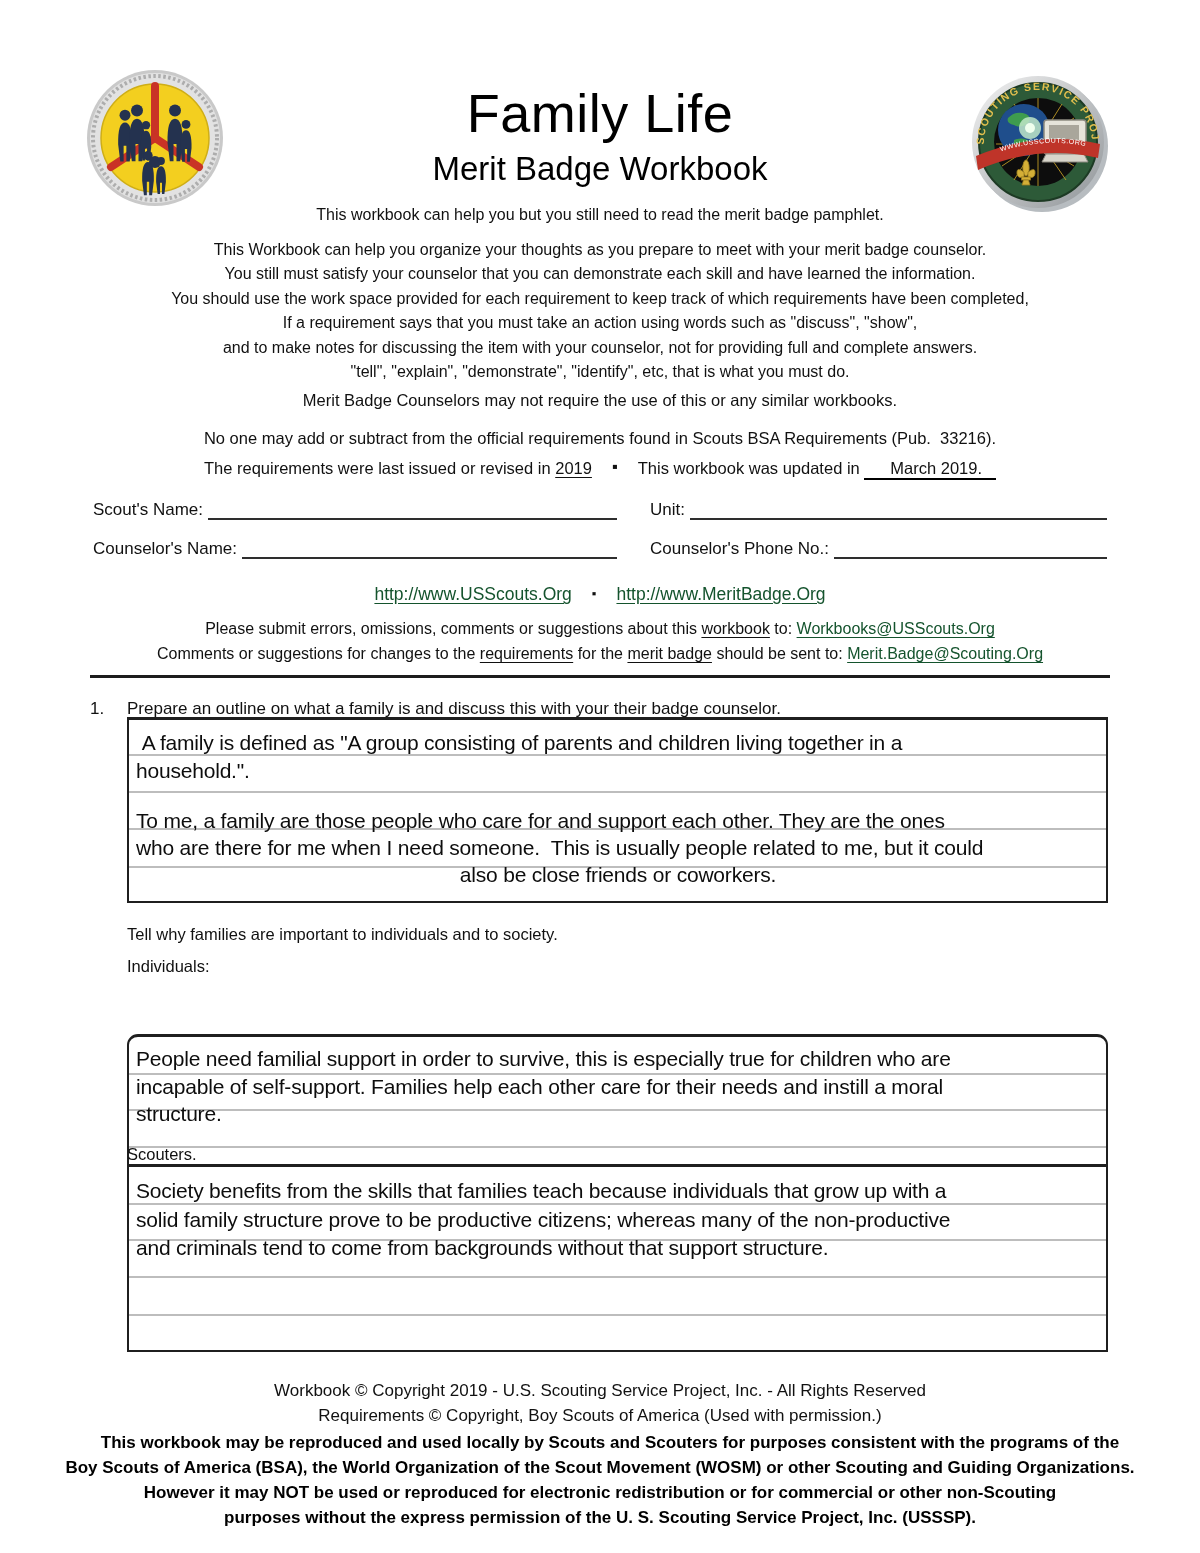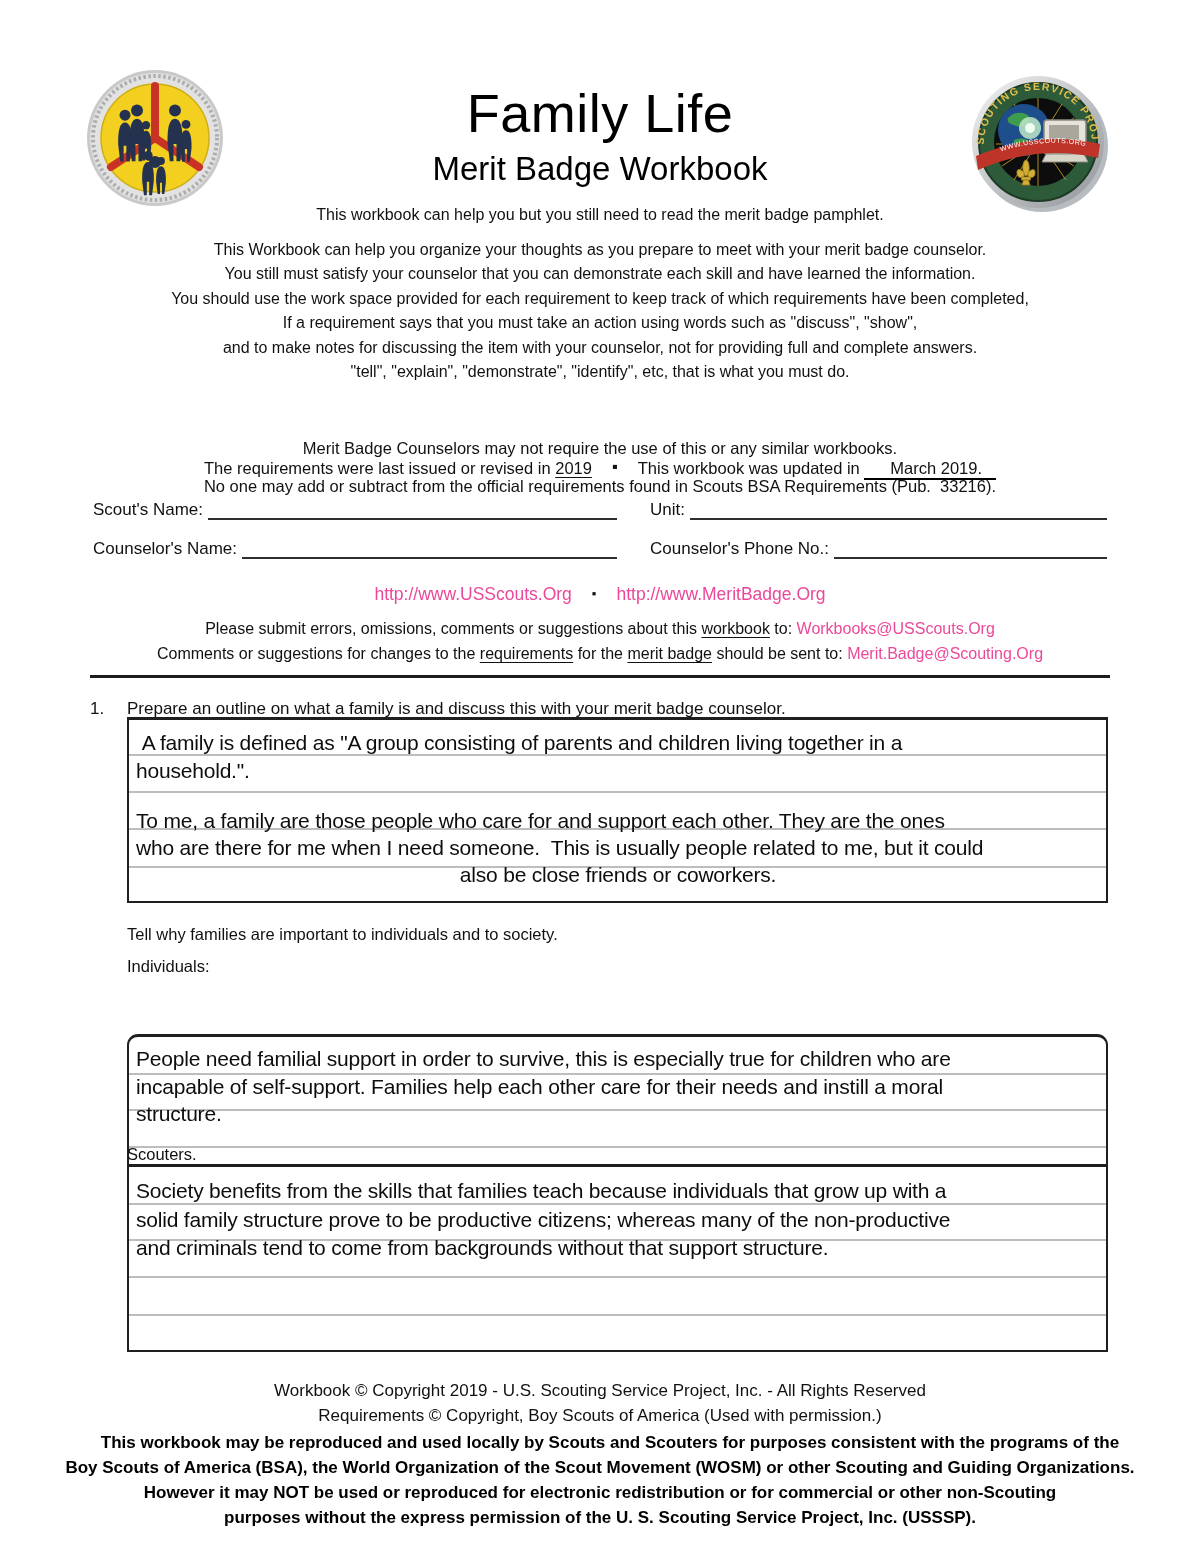--- a/index.html
+++ b/index.html
@@ -7,30 +7,30 @@
     position:relative;width:1200px;height:1553px;background:#ffffff;margin:0 auto;
     font-family:"Liberation Sans","DejaVu Sans",sans-serif;color:#111;overflow:hidden;
   }
   .abs{position:absolute;}
   .ctr{left:0;right:0;text-align:center;}
   .pre{white-space:pre-wrap;}
   .title{top:82px;font-size:54px;letter-spacing:.5px;color:#000;}
   .subtitle{top:150px;font-size:33px;color:#000;}
   .tagline{top:206px;font-size:16px;}
   .introline{height:24.4px;font-size:16px;}
-  .note{font-size:16.5px;margin-top:48px;}
+  .note{font-size:16.5px;}
   .rev span{font-size:16.5px;}
   .u-year{text-decoration:underline;text-underline-offset:3px;}
   .bullet{margin:0 20px;font-size:13px;vertical-align:2px;}
   .blank-u{border-bottom:2.5px solid #000;padding:0 14px 1px 26px;}
   .fieldrow{display:flex;align-items:flex-end;height:20px;}
   .fieldrow .lbl{font-size:17px;white-space:nowrap;}
   .fieldrow .blank{flex:1;border-bottom:2px solid #2e2e2e;height:100%;margin-left:5px;}
   .linksrow{top:584px;font-size:17.5px;}
-  a.link{color:#ec4899;text-underline-offset:3px;cursor:pointer;}
+  a.link{color:#14532d;text-decoration:underline;text-underline-offset:3px;cursor:pointer;}
   .submitline{font-size:16px;}
   .ublack{text-decoration:underline;text-underline-offset:3px;}
   .hrule{left:90px;width:1020px;height:3px;background:#1c1c1c;}
   .reqnum{left:90px;font-size:17px;}
   .reqtext{left:127px;font-size:17px;text-decoration:underline;text-underline-offset:3px;}
   .label17{font-size:16.5px;}
   .ansbox{left:127px;width:981px;border:2px solid #1f1f1f;border-top-width:3px;box-sizing:border-box;background:#fff;}
   .rule{position:absolute;left:0;right:0;height:1.5px;background:#bdbdbd;}
   .ansline{position:absolute;left:7px;right:6px;font-size:21px;letter-spacing:-0.2px;color:#0d0d0d;white-space:pre-wrap;line-height:24px;}
   .foot{font-size:17px;}
@@ -160,21 +160,21 @@
   <div class="abs ctr submitline" style="top:645px;">
     <span>Comments or suggestions for changes to the </span><span class="ublack">requirements</span><span> for the </span><span class="ublack">merit badge</span><span> should be sent to: </span><a class="link">Merit.Badge@Scouting.Org</a>
   </div>
   <div class="abs ctr submitline" style="top:620px;">
     <span>Please submit errors, omissions, comments or suggestions about this </span><span class="ublack">workbook</span><span> to: </span><a class="link">Workbooks@USScouts.Org</a>
   </div>
 
   <div class="abs hrule" style="top:675px;"></div>
 
   <div class="abs reqnum" style="top:699px;">1.</div>
-  <div class="abs reqtext" style="top:699px;">Prepare an outline on what a family is and discuss this with your merit badge counselor.</div>
+  <div class="abs reqtext" style="top:699px;">Prepare an outline on what a family is and discuss this with your their badge counselor.</div>
 
   <div class="abs ansbox" style="top:717px;height:186px;">
     <div class="rule" style="top:34px;"></div>
     <div class="rule" style="top:71px;"></div>
     <div class="rule" style="top:108px;"></div>
     <div class="rule" style="top:146px;"></div>
     <div class="ansline" style="top:11px;"> A family is defined as "A group consisting of parents and children living together in a</div>
     <div class="ansline" style="top:39px;">household.".</div>
     <div class="ansline" style="top:89px;">To me, a family are those people who care for and support each other. They are the ones</div>
     <div class="ansline" style="top:116px;">who are there for me when I need someone.  This is usually people related to me, but it could</div>

